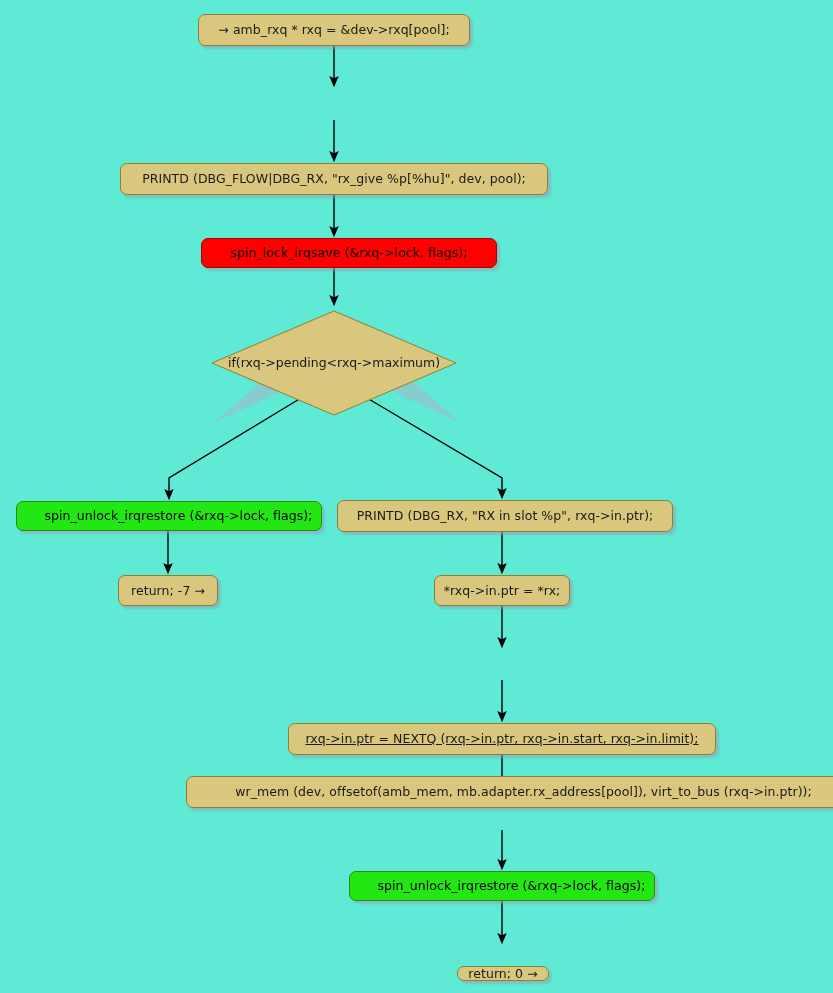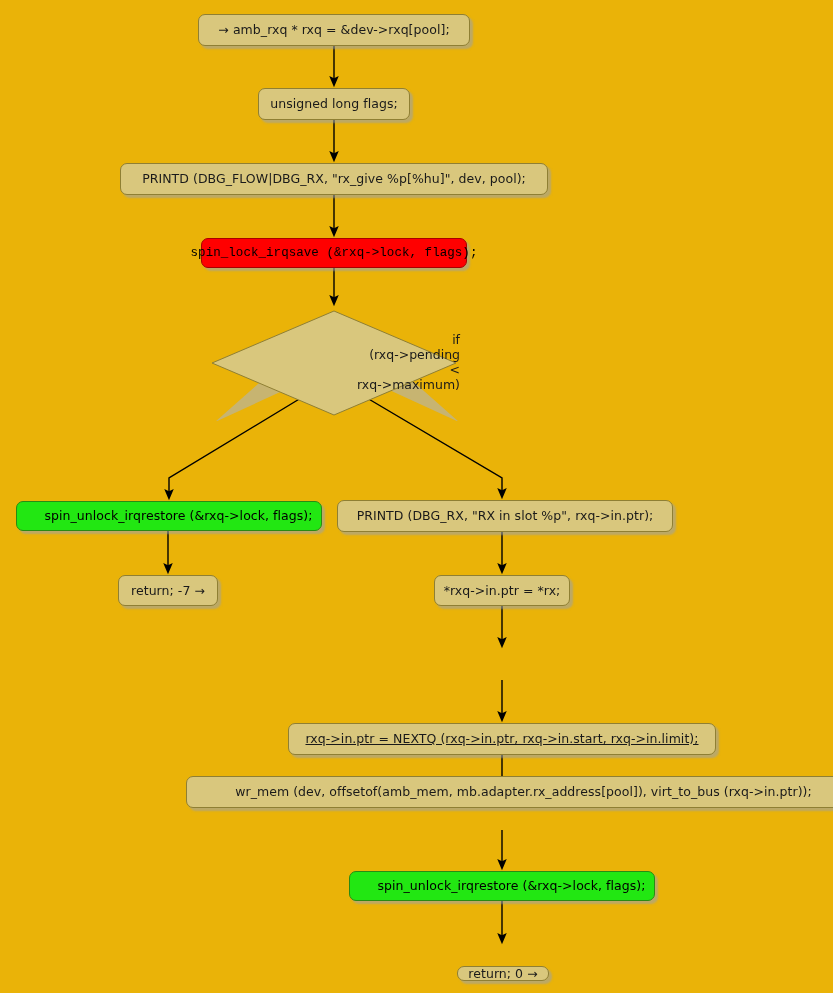--- a/index.html
+++ b/index.html
@@ -7,21 +7,21 @@
     padding: 0;
     background: #ffffff;
   }
   body {
     font-family: "DejaVu Sans", "Liberation Sans", sans-serif;
   }
   #canvas {
     position: relative;
     width: 833px;
     height: 993px;
-    background: #eab308;
+    background: #5eead4;
     overflow: hidden;
   }
   svg.edges {
     position: absolute;
     left: 0;
     top: 0;
     width: 833px;
     height: 993px;
     pointer-events: none;
   }
@@ -61,22 +61,22 @@
     left: 0;
     top: 0;
   }
   .diamond-label {
     position: absolute;
     left: 0;
     top: 0;
     width: 100%;
     height: 100%;
     display: flex;
-    flex-direction: column;
-    align-items: flex-end;
+    flex-direction: row;
+    align-items: center;
     justify-content: center;
     font-size: 12.5px;
     line-height: 15px;
     color: #1a1a1a;
     white-space: nowrap;
     pointer-events: none;
   }
   .diamond-label span { display: block; }
 </style>
 </head>
@@ -101,23 +101,22 @@
         <path d="M502,532 L502,569" fill="none" stroke="#000000" stroke-width="1.4" marker-end="url(#arrowhead)"></path>
         <path d="M502,606 L502,643" fill="none" stroke="#000000" stroke-width="1.4" marker-end="url(#arrowhead)"></path>
         <path d="M502,680 L502,717" fill="none" stroke="#000000" stroke-width="1.4" marker-end="url(#arrowhead)"></path>
         <path d="M502,755 L502,792" fill="none" stroke="#000000" stroke-width="1.4" marker-end="url(#arrowhead)"></path>
         <path d="M502,830 L502,865" fill="none" stroke="#000000" stroke-width="1.4" marker-end="url(#arrowhead)"></path>
         <path d="M502,901 L502,939" fill="none" stroke="#000000" stroke-width="1.4" marker-end="url(#arrowhead)"></path>
       </g>
   </svg>
 
   <div class="node" style="left:198px;top:14px;width:272px;height:32px;">→ amb_rxq * rxq = &amp;dev-&gt;rxq[pool];</div>
-  <div class="node" style="left:258px;top:88px;width:152px;height:32px;">unsigned long flags;</div>
   <div class="node" style="left:120px;top:163px;width:428px;height:32px;">PRINTD (DBG_FLOW|DBG_RX, "rx_give %p[%hu]", dev, pool);</div>
-  <div class="node red" style="left:201px;top:238px;width:266px;height:30px;font-family:Liberation Mono, monospace;">spin_lock_irqsave (&amp;rxq-&gt;lock, flags);</div>
+  <div class="node red" style="left:201px;top:238px;width:296px;height:30px;">spin_lock_irqsave (&amp;rxq-&gt;lock, flags);</div>
 
   <div class="diamond-wrap" style="left:208px;top:307px;width:252px;height:110px;">
     <svg width="256" height="114" viewBox="0 0 256 114">
       <polygon points="126,56 4,112 126,4 248,112" fill="#aab4c8" opacity="0.55" transform="translate(3,3)"></polygon>
       <polygon points="126,4 248,56 126,108 4,56" fill="#d9c77d" stroke="#8f7f33" stroke-width="1"></polygon>
     </svg>
     <div class="diamond-label">
       <span>if</span>
       <span>(rxq-&gt;pending</span>
       <span>&lt;</span>

